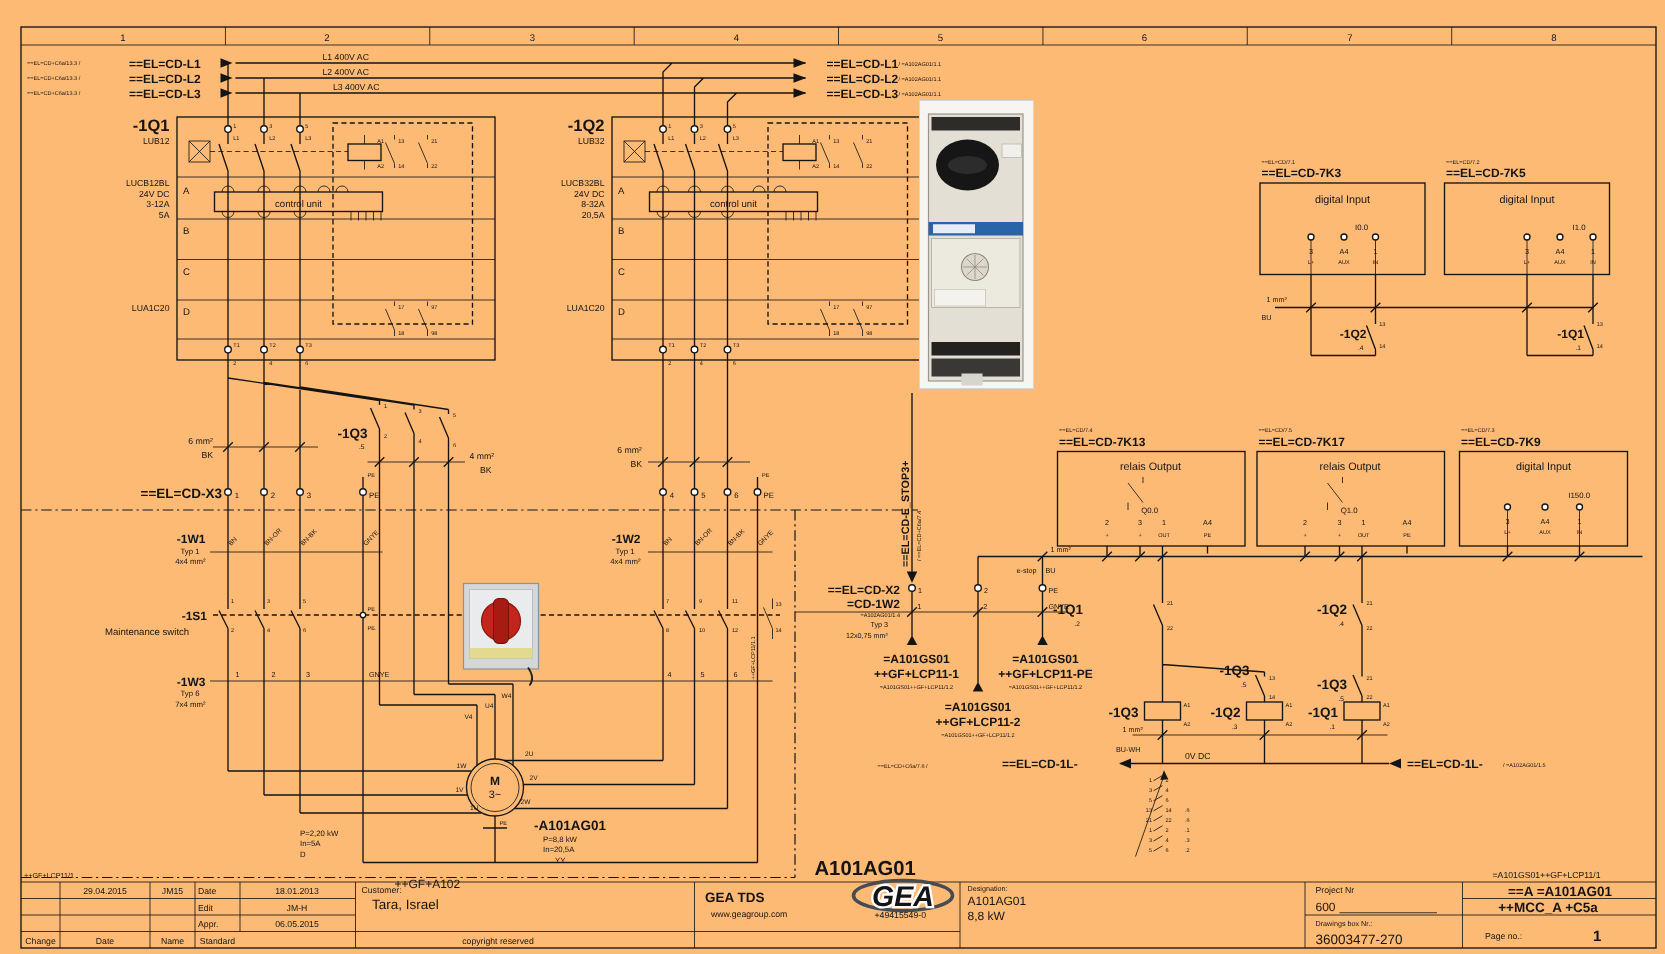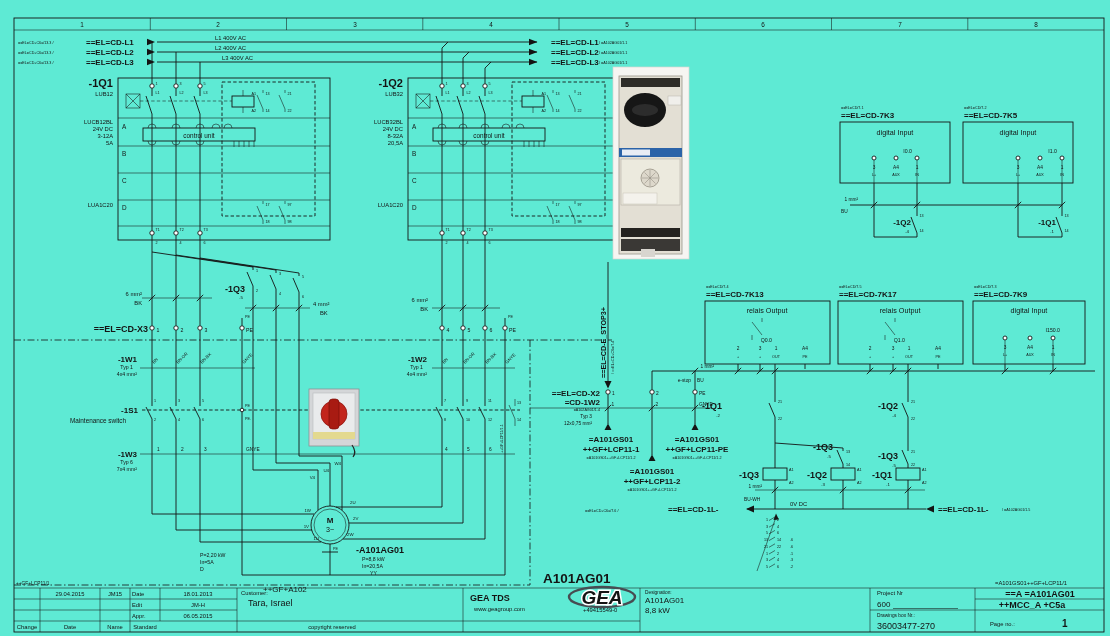--- a/index.html
+++ b/index.html
@@ -1,16 +1,16 @@
 <!DOCTYPE html>
 <html><head>
 <meta charset="utf-8">
 <style>
   html,body{margin:0;padding:0;background:#fff;}
-  #page{position:relative;width:1110px;height:636px;background:#5eead4;overflow:hidden;}
+  #page{position:relative;width:1110px;height:636px;background:#fdba74;overflow:hidden;}
   svg{display:block;}
   text{font-family:"Liberation Sans","DejaVu Sans",sans-serif;fill:#141414;}
   .t3{font-size:3.7px}.t4{font-size:4.4px}.t45{font-size:4.8px}.t5{font-size:5.2px}
   .t55{font-size:5.8px}.t6{font-size:6.4px}.t7{font-size:7.2px}.t8{font-size:8px}
   .t9{font-size:9px}.t10{font-size:10px}.t11{font-size:11px}.t13{font-size:13.5px}
   .b{font-weight:bold}.it{font-style:italic}
   .mid{text-anchor:middle}.ra{text-anchor:end}
   .w{stroke:#141414;stroke-width:0.9;fill:none}
   .wt{stroke:#141414;stroke-width:0.55;fill:none}
   .dash{stroke-dasharray:3.4,2.2}

